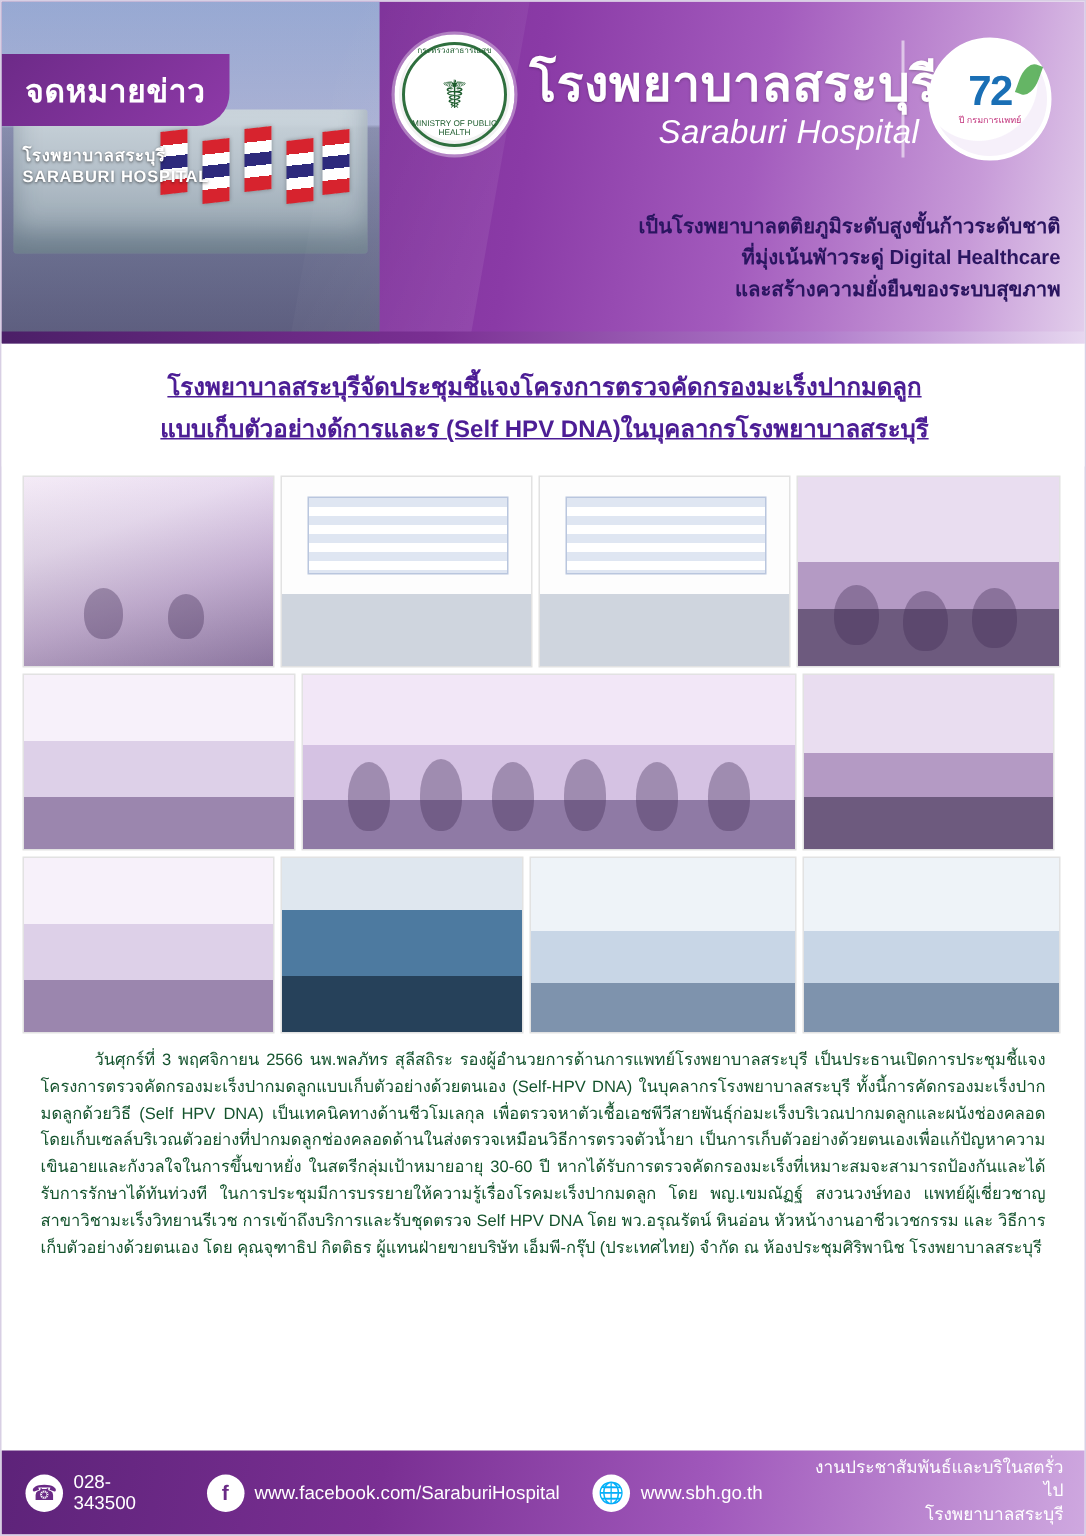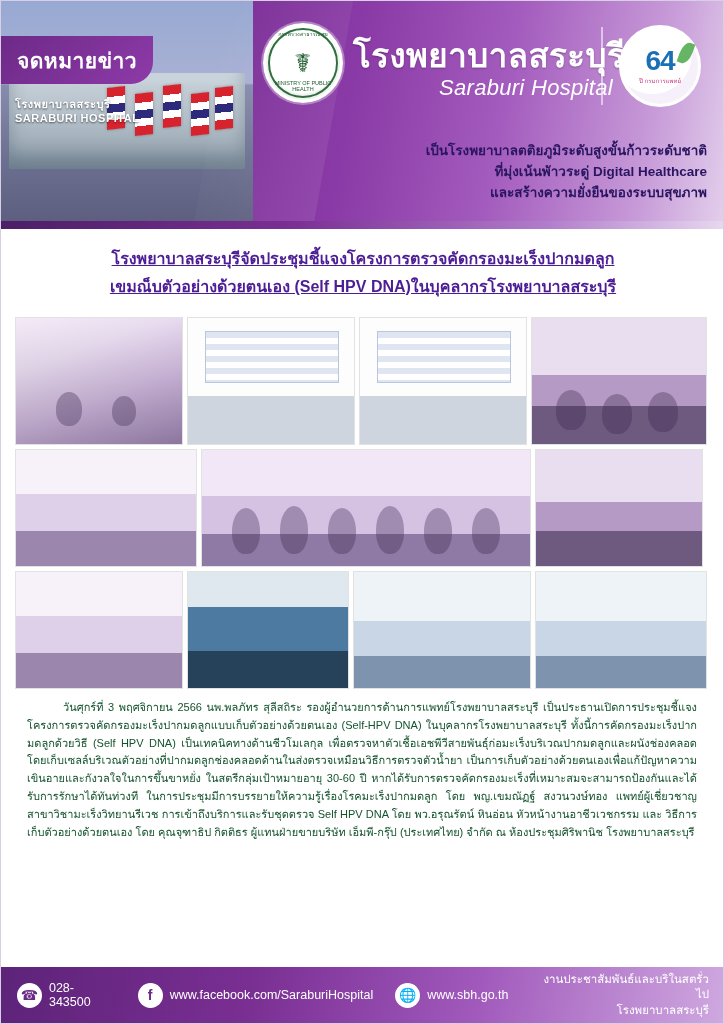--- a/index.html
+++ b/index.html
@@ -245,37 +245,37 @@
           <div class="seal-bot">MINISTRY OF PUBLIC HEALTH</div>
         </div>
       </div>
 
       <div class="hosp-name-th">โรงพยาบาลสระบุรี</div>
       <div class="hosp-name-en">Saraburi Hospital</div>
       <div class="hdr-divider"></div>
 
       <div class="anniv">
         <div class="leaf"></div>
-        <div class="num">64</div>
+        <div class="num">72</div>
         <div class="sub">ปี กรมการแพทย์</div>
       </div>
 
       <div class="tagline">
         <div>เป็นโรงพยาบาลตติยภูมิระดับสูงขั้นก้าวระดับชาติ</div>
         <div class="en">ที่มุ่งเน้นพัาวระดู่ Digital Healthcare</div>
         <div>และสร้างความยั่งยืนของระบบสุขภาพ</div>
       </div>
     </div>
 
     <div class="header-bottom-band"></div>
   </div>
 
   <div class="title-wrap">
     <div class="t-line">โรงพยาบาลสระบุรีจัดประชุมชี้แจงโครงการตรวจคัดกรองมะเร็งปากมดลูก</div>
-    <div class="t-line">เขมณ็บตัวอย่างด้วยตนเอง (Self HPV DNA)ในบุคลากรโรงพยาบาลสระบุรี</div>
+    <div class="t-line">แบบเก็บตัวอย่างด้การและร (Self HPV DNA)ในบุคลากรโรงพยาบาลสระบุรี</div>
   </div>
 
   <div class="photos">
 
     <div class="prow">
       <div class="ph p-meet" style="width:168px;height:128px;">
         <div class="figure-dot" style="left:40px;top:74px;width:26px;height:34px;"></div>
         <div class="figure-dot" style="left:96px;top:78px;width:24px;height:30px;"></div>
 
       </div>

